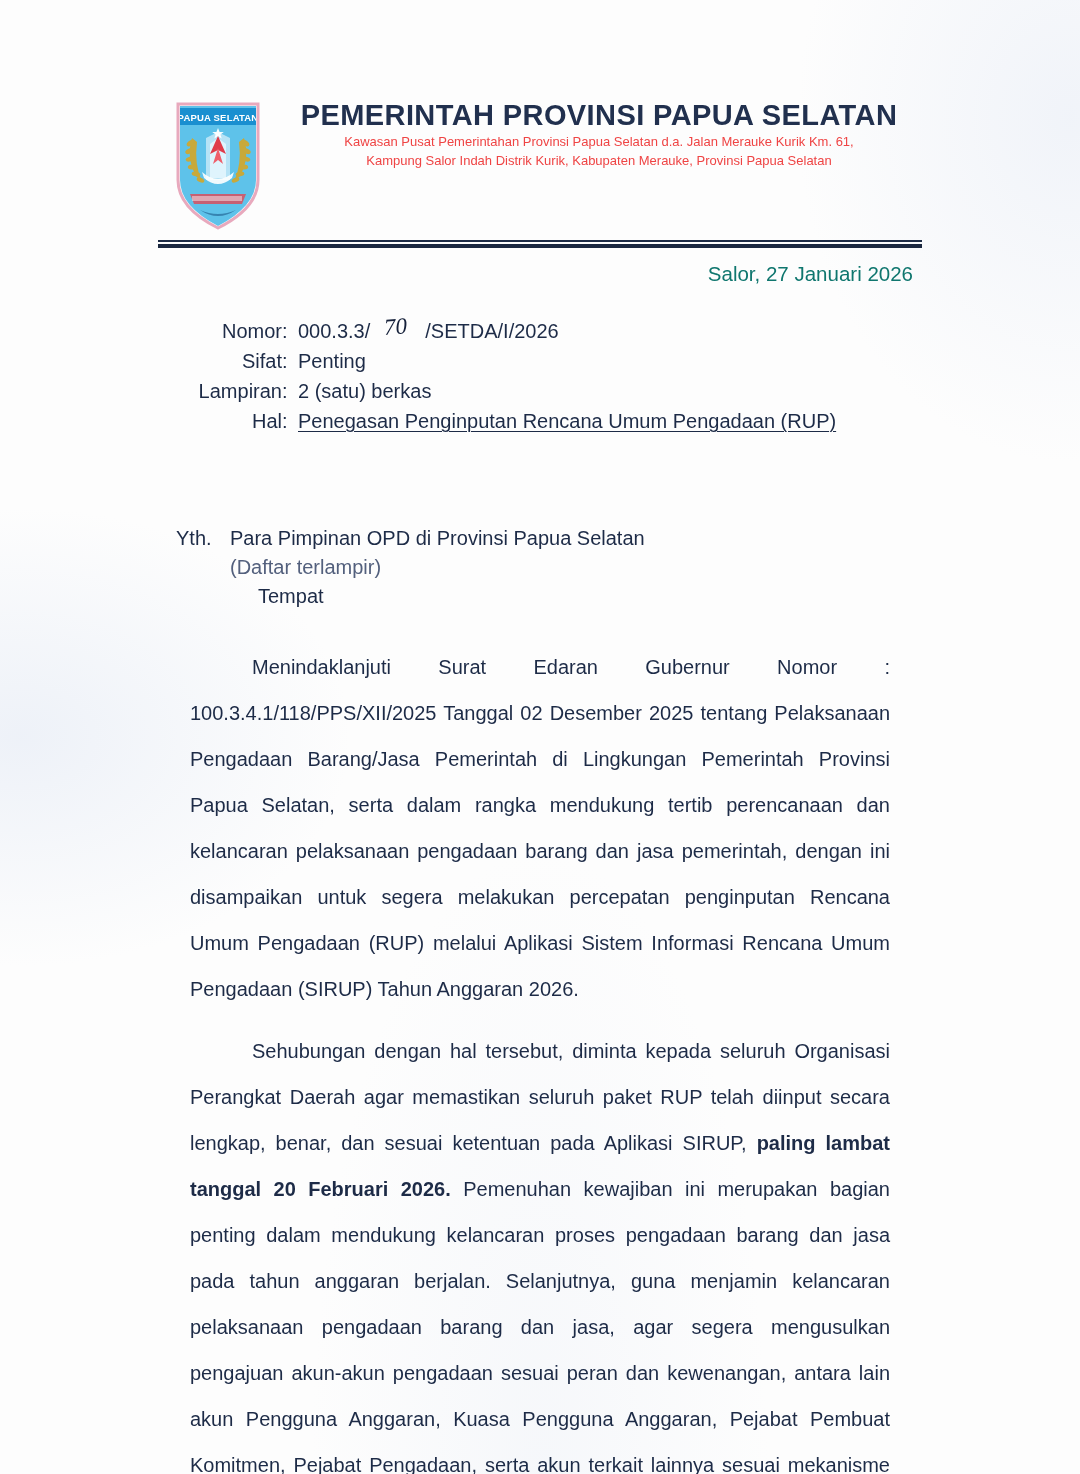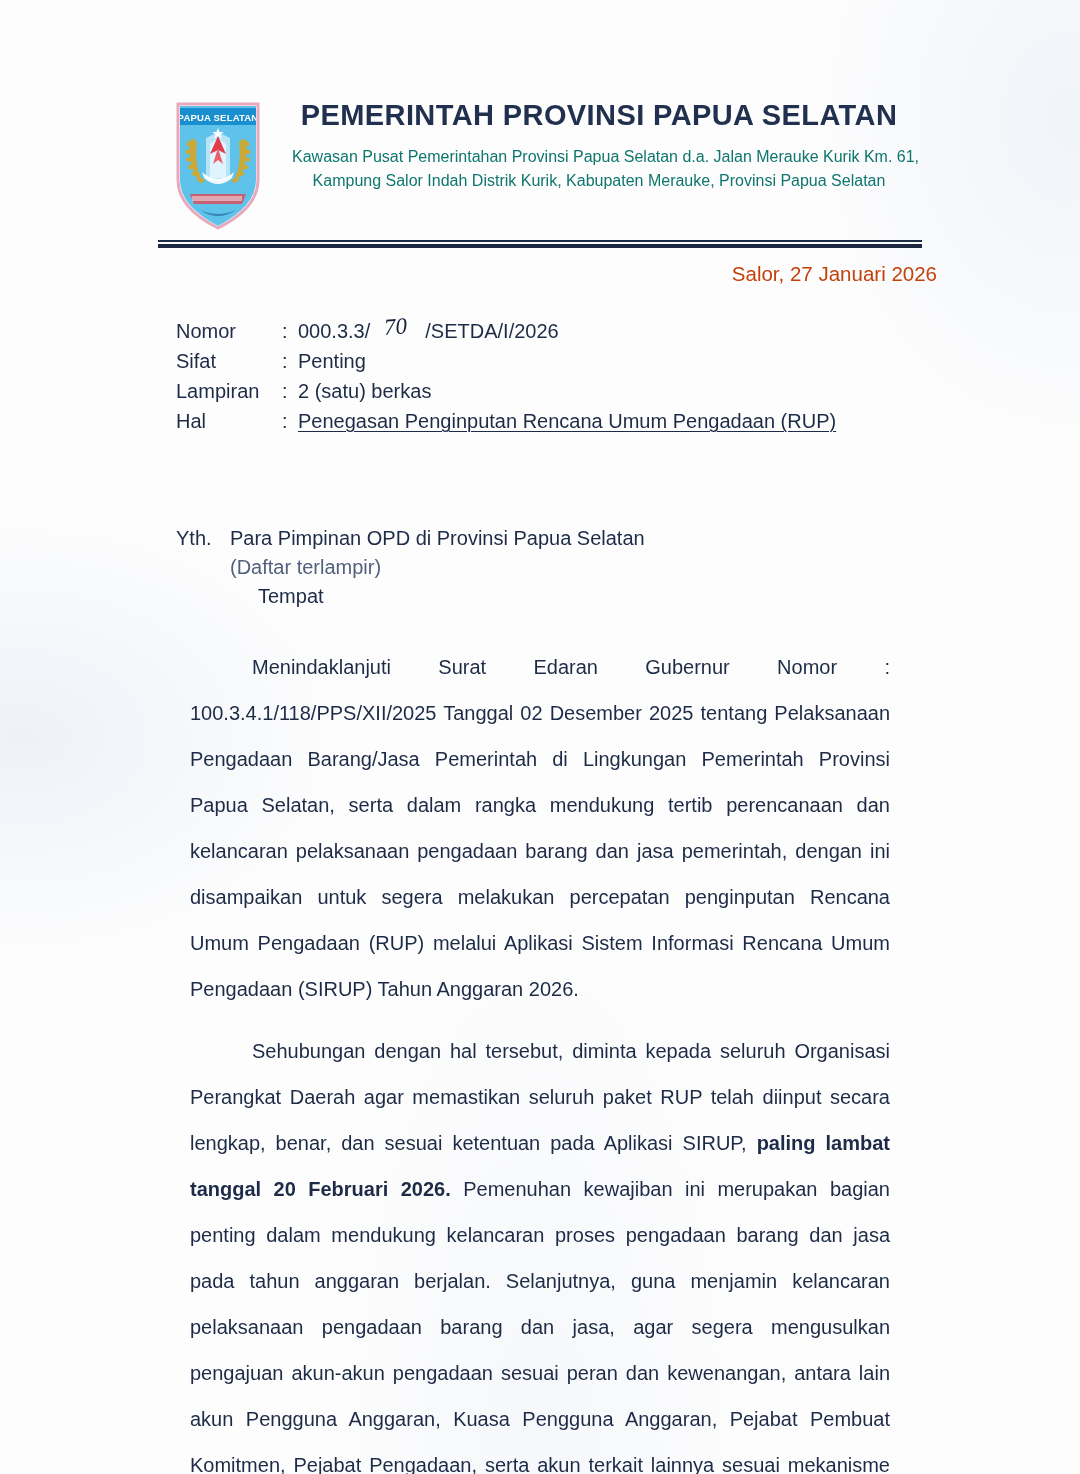--- a/index.html
+++ b/index.html
@@ -54,24 +54,24 @@
   .lh-title-1, .lh-title-2 {
     font-size: 29px;
     font-weight: bold;
     letter-spacing: 0.4px;
     line-height: 1.22;
     color: #21304e;
     white-space: nowrap;
   }
   .lh-title-2 { margin-top: 1px; }
   .lh-addr {
-    margin-top: 12px;
-    font-size: 16px;
+    margin-top: 0;
+    font-size: 13px;
     line-height: 1.45;
-    color: #0f766e;
+    color: #ef4444;
   }
   .lh-addr div { white-space: nowrap; }
 
   
   .rule-wrap {
     position: absolute;
     left: 158px;
     top: 240px;
     width: 764px;
   }
@@ -81,42 +81,42 @@
   }
   .rule-thick {
     margin-top: 2px;
     height: 4.5px;
     background: #1b2840;
   }
 
   
   .date-line {
     position: absolute;
-    right: 143px;
+    right: 167px;
     top: 262px;
     font-size: 20.5px;
-    color: #c2410c;
+    color: #0f766e;
     white-space: nowrap;
   }
 
   
   .meta {
     position: absolute;
     left: 176px;
     top: 316px;
     font-size: 20px;
     line-height: 30px;
     color: #1d2b47;
   }
   .meta-row {
     display: flex;
     align-items: baseline;
     height: 30px;
   }
-  .meta-label { width: 106px; flex: none; }
+  .meta-label { width: 106px; flex: none; text-align: right; }
   .meta-colon { width: 16px; flex: none; }
   .meta-value { white-space: nowrap; }
   .handwritten {
     display: inline-block;
     font-family: "Liberation Serif", serif;
     font-style: italic;
     font-size: 23px;
     color: #16213a;
     padding: 0 18px 0 14px;
     transform: translateY(-4px) rotate(-4deg);

